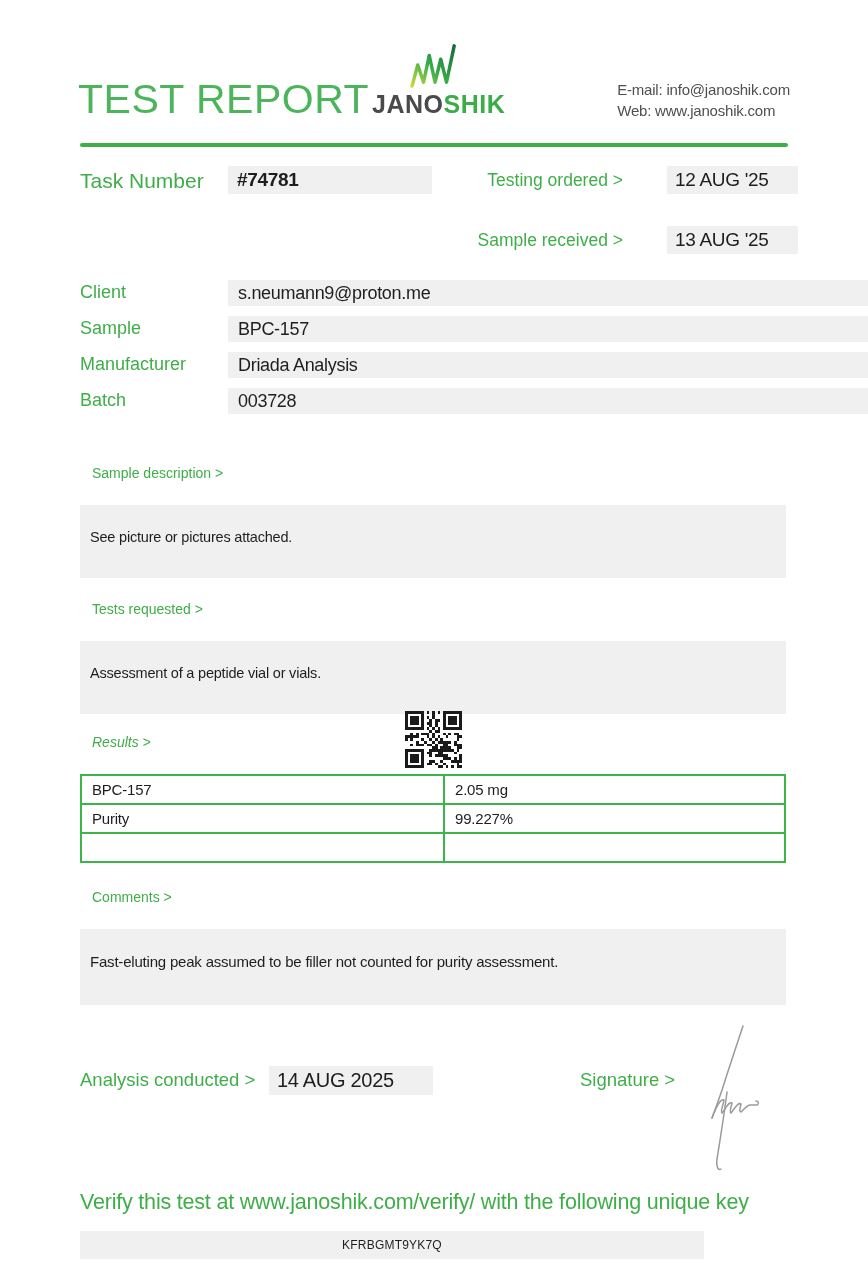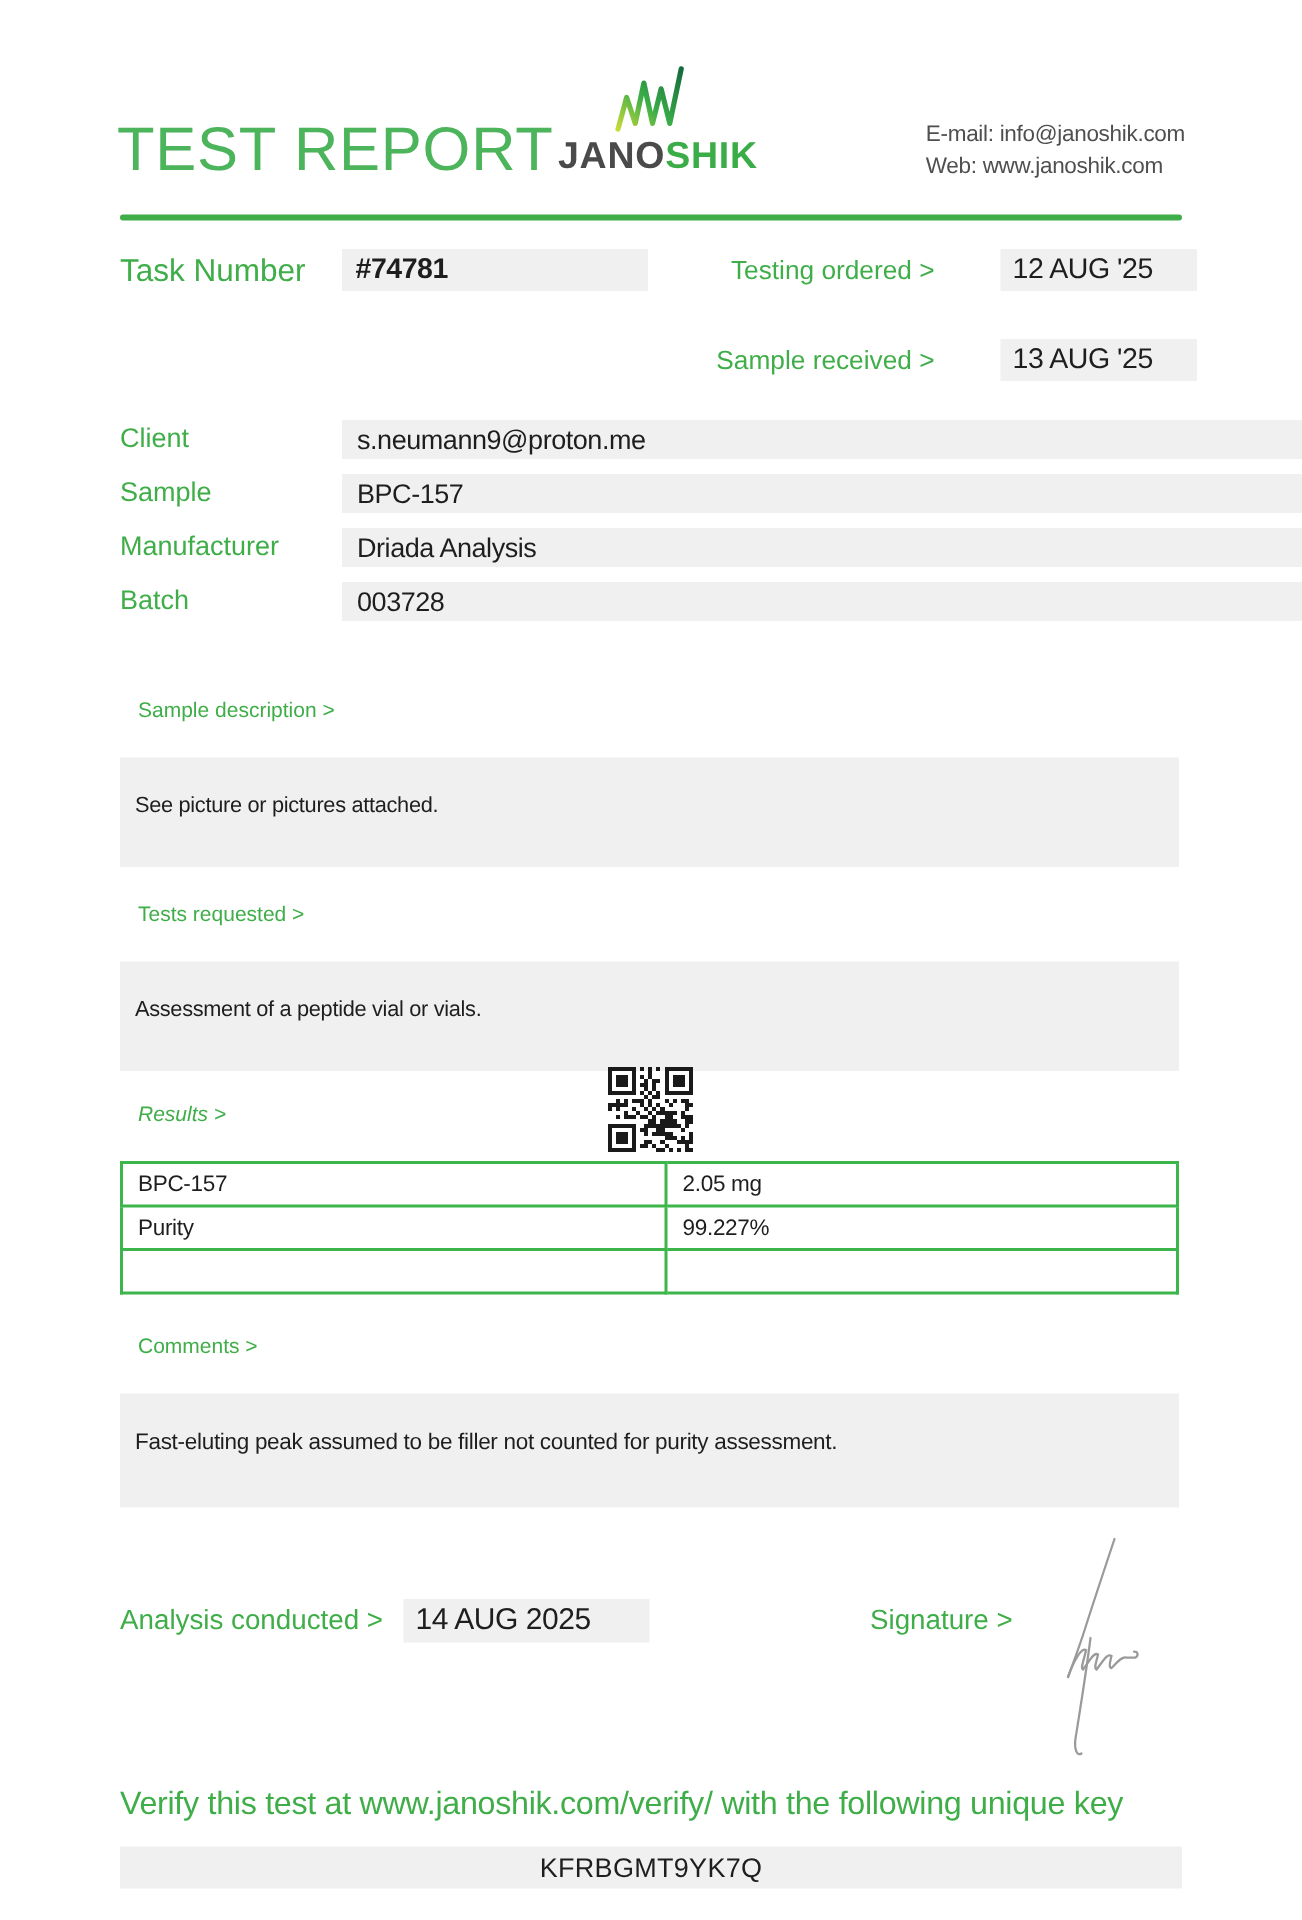--- a/index.html
+++ b/index.html
@@ -57,23 +57,23 @@
   .results-table td:first-child{width:351px;}
   
   .analysis-label{position:absolute;left:80px;top:1069px;font-size:18.5px;white-space:nowrap;}
   .analysis-box{position:absolute;left:269px;top:1066px;width:164px;height:29px;
     background:var(--box-gray,#f0f0f0);display:flex;align-items:center;padding-left:8px;
     box-sizing:border-box;font-size:20px;font-weight:500;letter-spacing:-0.3px;}
   .signature-label{position:absolute;left:580px;top:1069px;font-size:18.5px;white-space:nowrap;}
   .signature{position:absolute;left:693px;top:1022px;}
   .verify-line{position:absolute;left:80px;top:1190px;width:710px;font-size:21.5px;
     color:var(--accent,#3fae49);white-space:nowrap;letter-spacing:-0.2px;}
-  .key-box{position:absolute;left:80px;top:1231px;width:708px;height:28px;
+  .key-box{position:absolute;left:80px;top:1231px;width:624px;height:28px;
     background:var(--box-gray,#f0f0f0);display:flex;align-items:center;justify-content:center;
-    font-size:18px;letter-spacing:0.2px;}
+    font-size:12px;letter-spacing:0.2px;}
 </style>
 </head>
 <body>
 
 <div class="page">
 
   <div class="report-title">TEST REPORT</div>
 
   <div class="logo">
     <svg class="logo-icon" width="62" height="46" viewBox="0 0 64 48">

